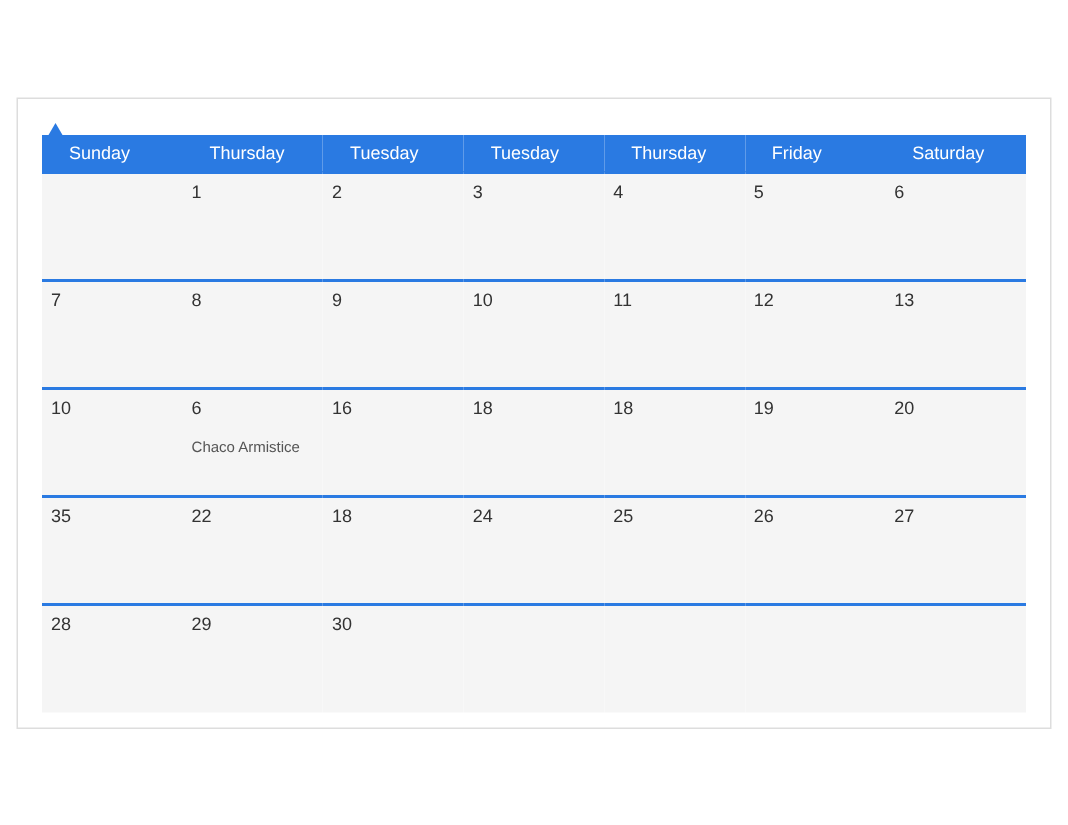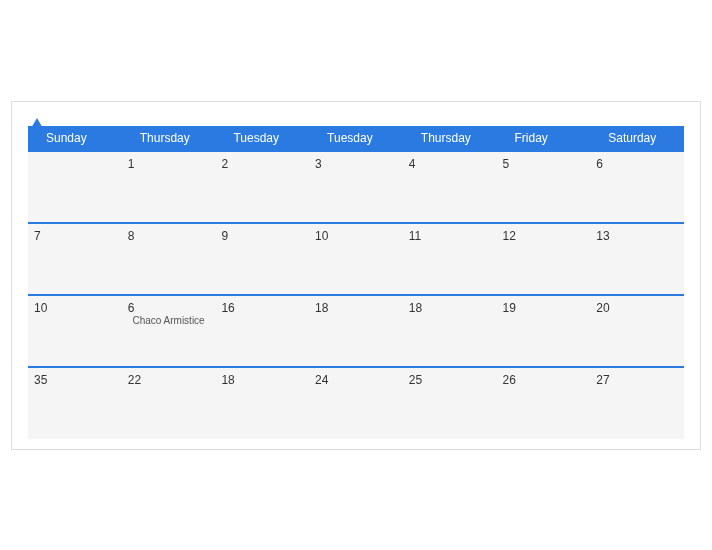--- a/index.html
+++ b/index.html
@@ -103,22 +103,21 @@
     }
     .day-number {
       font-size: 12px;
       color: #333;
       display: block;
     }
     .event-label {
       font-size: 10px;
       color: #555;
       display: block;
-      margin-top: 0;
-      text-align: center;
+      margin-top: 14px;
     }
   </style>
 </head>
 <body>
 
 <div class="calendar-wrapper">
   <div class="calendar-header">
     <div class="logo">
       <span class="logo-general"></span>
       <div class="logo-row">
@@ -229,15 +228,30 @@
           <td>
             <span class="day-number">25</span>
           </td>
           <td>
             <span class="day-number">26</span>
           </td>
           <td>
             <span class="day-number">27</span>
           </td>
         </tr>
+        <tr>
+          <td>
+            <span class="day-number">28</span>
+          </td>
+          <td>
+            <span class="day-number">29</span>
+          </td>
+          <td>
+            <span class="day-number">30</span>
+          </td>
+          <td class="empty"></td>
+          <td class="empty"></td>
+          <td class="empty"></td>
+          <td class="empty"></td>
+        </tr>
       </tbody>
   </table>
 </div>
 
 </body></html>

